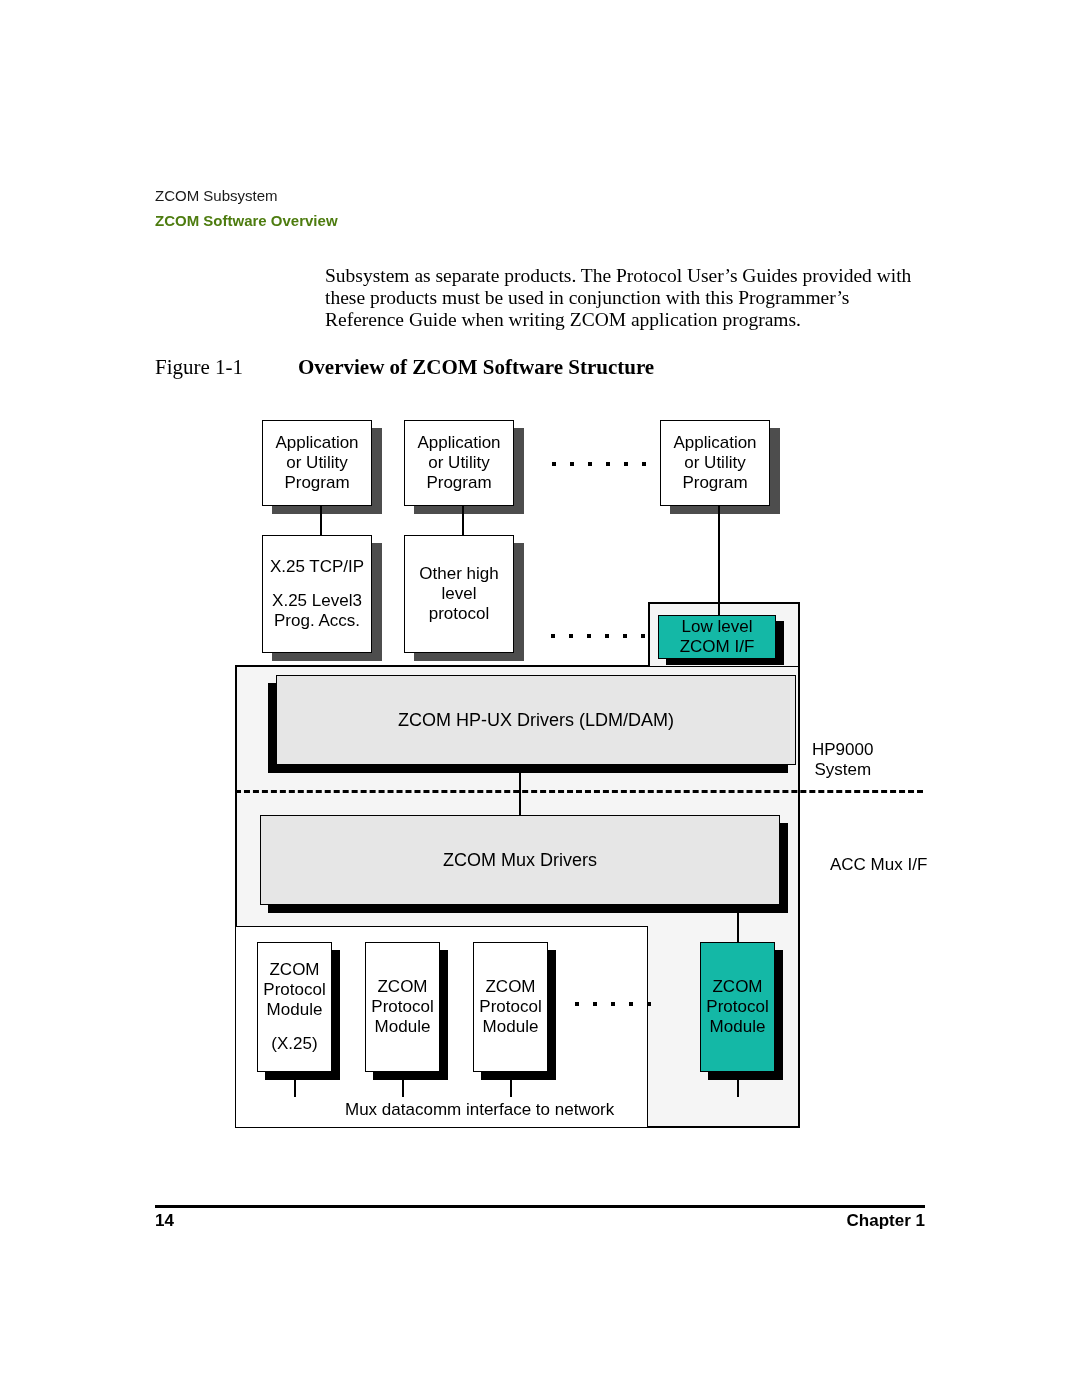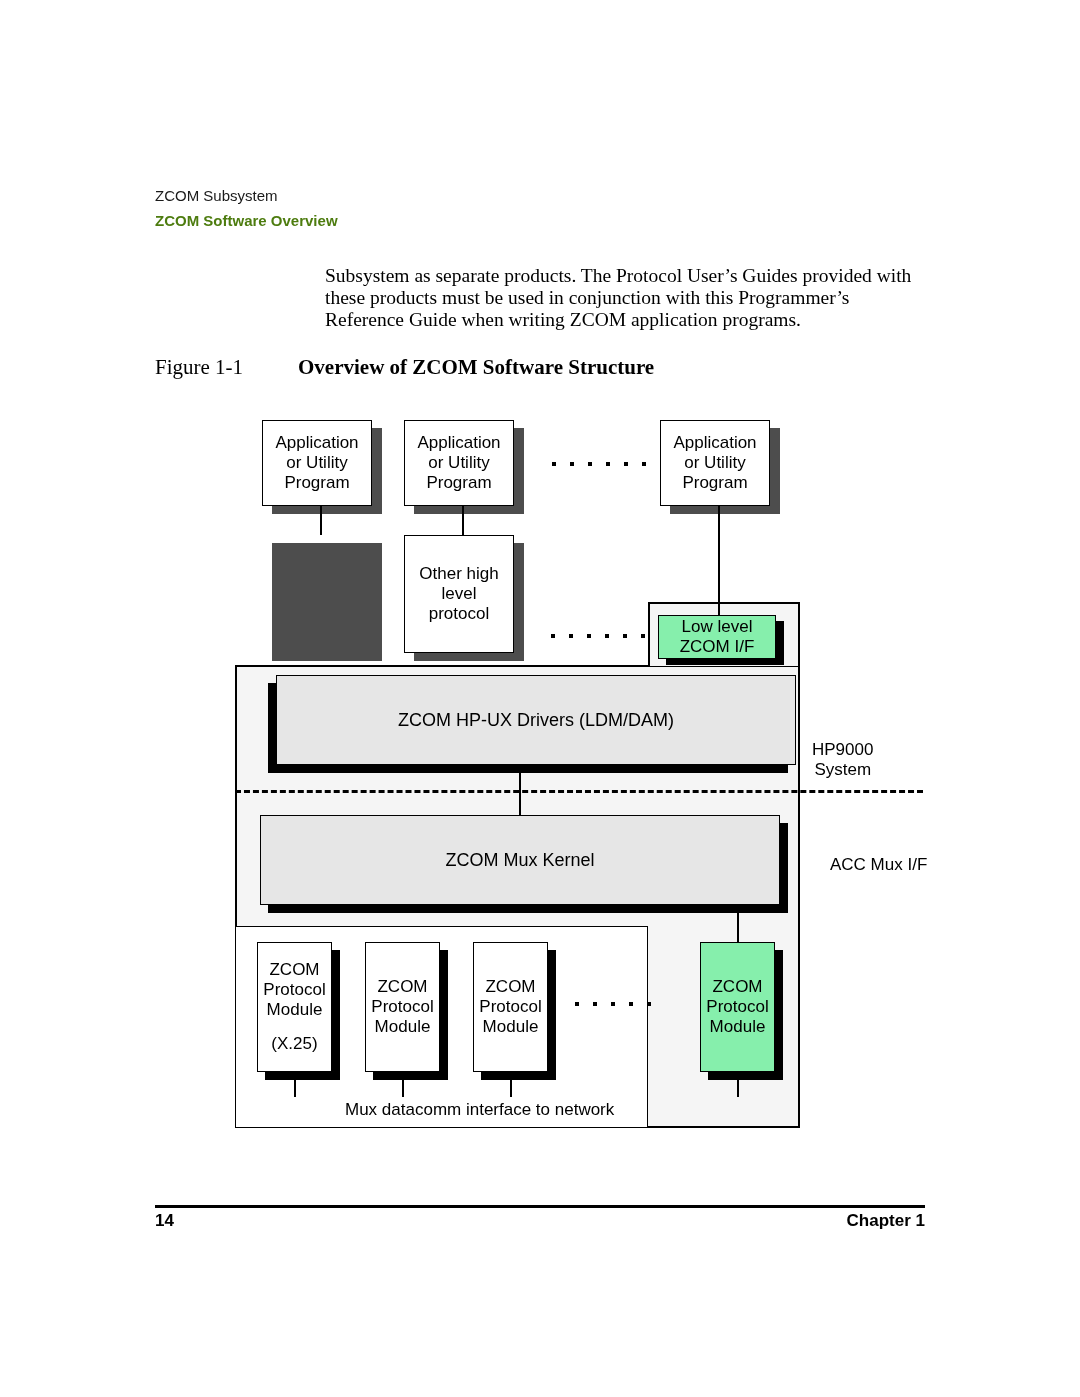--- a/index.html
+++ b/index.html
@@ -95,21 +95,21 @@
     display: flex;
     align-items: center;
     justify-content: center;
     text-align: center;
     font-family: "Liberation Sans", sans-serif;
     font-size: 17px;
     line-height: 20px;
     color: #000000;
   }
   .box.gray {
-    background: #86efac;
+    background: #14b8a6;
     border: 1.6px solid #000000;
   }
   .box.band {
     background: #e6e6e6;
     border: 1.4px solid #000000;
     font-size: 18px;
   }
 
   .connector {
     background: #000000;
@@ -233,20 +233,26 @@
 
   <div class="dgm shadow-gray" style="left:670px; top:428px; width:110px; height:86px;"></div>
   <div class="dgm box" style="left:660px; top:420px; width:110px; height:86px;">
     <span style="white-space:pre-line;">Application
 or Utility
 Program</span>
   </div>
   <div class="dgm connector" style="left:718px; top:506px; width:1.8px; height:112px;"></div>
 
   <div class="dgm shadow-gray" style="left:272px; top:543px; width:110px; height:118px;"></div>
+  <div class="dgm box" style="left:262px; top:535px; width:110px; height:118px; flex-direction:column; justify-content:center;">
+    <span>X.25 TCP/IP</span>
+    <span style="height:14px;"></span>
+    <span>X.25 Level3</span>
+    <span>Prog. Accs.</span>
+  </div>
 
   <div class="dgm shadow-gray" style="left:414px; top:543px; width:110px; height:118px;"></div>
   <div class="dgm box" style="left:404px; top:535px; width:110px; height:118px;">
     <span style="white-space:pre-line;">Other high
 level
 protocol</span>
   </div>
 
   <div class="dots" style="left:551px; top:634px;">
     <i></i>
@@ -267,21 +273,21 @@
   <div class="dgm box band" style="left:276px; top:675px; width:520px; height:90px;">
     <span>ZCOM HP-UX Drivers (LDM/DAM)</span>
   </div>
 
   <div class="dgm connector" style="left:519px; top:765px; width:1.8px; height:50px;"></div>
 
   <div class="dgm dashline" style="left:235px; top:790px; width:688px;"></div>
 
   <div class="dgm shadow-black" style="left:268px; top:823px; width:520px; height:90px;"></div>
   <div class="dgm box band" style="left:260px; top:815px; width:520px; height:90px;">
-    <span>ZCOM Mux Kernel</span>
+    <span>ZCOM Mux Drivers</span>
   </div>
 
   <div class="side-label" style="left:812px; top:740px;">
     <span>HP9000</span><br>
     <span>System</span>
   </div>
   <div class="side-label left" style="left:830px; top:830px;margin-top:25px;">
     <span>ACC Mux I/F</span>
   </div>
 

